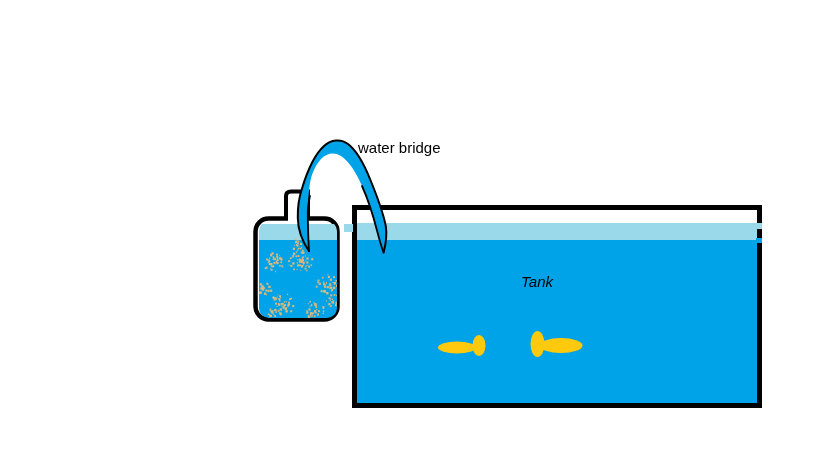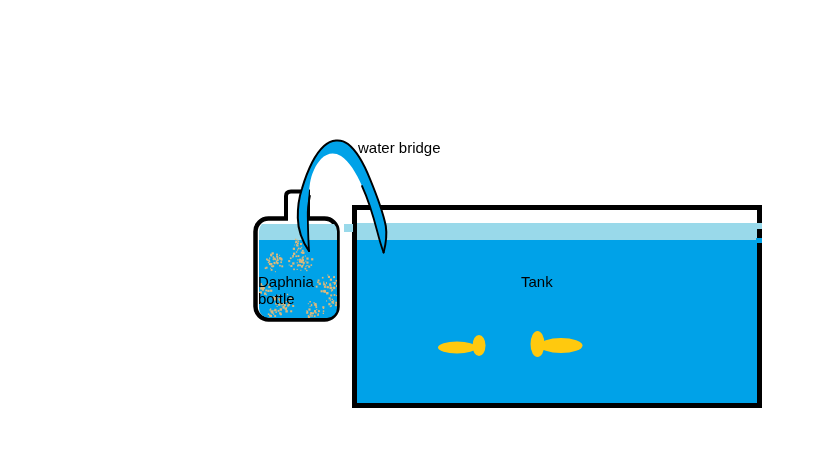--- a/index.html
+++ b/index.html
@@ -20,21 +20,21 @@
   .stroke-ink{fill:none;stroke:var(--outline-black,#000);}
   .label{
     position:absolute;
     color:var(--label-text,#000);
     font-size:15px;
     line-height:17px;
     white-space:pre-line;
   }
   #label-bottle{left:258px;top:273px;width:72px;}
   #label-bridge{left:358px;top:139px;white-space:nowrap;}
-  #label-tank{left:521px;top:273px;white-space:nowrap;}
+  #label-tank{left:521px;top:273px;white-space:nowrap;font-style:italic;}
 </style>
 </head>
 <body>
 
 <div id="canvas">
 
   <svg id="art" width="819" height="460" viewBox="0 0 819 460">
 
     <defs>
       <clipPath id="bottleClip">
@@ -396,16 +396,15 @@
                C 307,172 314,155 324,146
                C 331,139.5 341,138.5 348,144
                C 357,151 364,164 370,179
                C 377,196 383,212 385.8,226
                C 387.3,236 385.6,245 383.6,252.5"></path>
       <path class="stroke-ink" stroke-width="1.8" stroke-linecap="round" d="M 362,186 C 368,199 373,215 377.4,232 C 379.2,239 381.2,246 383.6,252.5"></path>
       <path class="stroke-ink" stroke-width="1.8" stroke-linecap="round" d="M 309.9,196 C 307.8,206 307.6,212 307.8,217 C 308,229 308.3,241 309,251"></path>
     </g>
   </svg>
 
-  <div class="label" id="label-bottle">Daphnia bottle</div>
   <div class="label" id="label-bridge">water bridge</div>
   <div class="label" id="label-tank">Tank</div>
 </div>
 
 </body></html>

